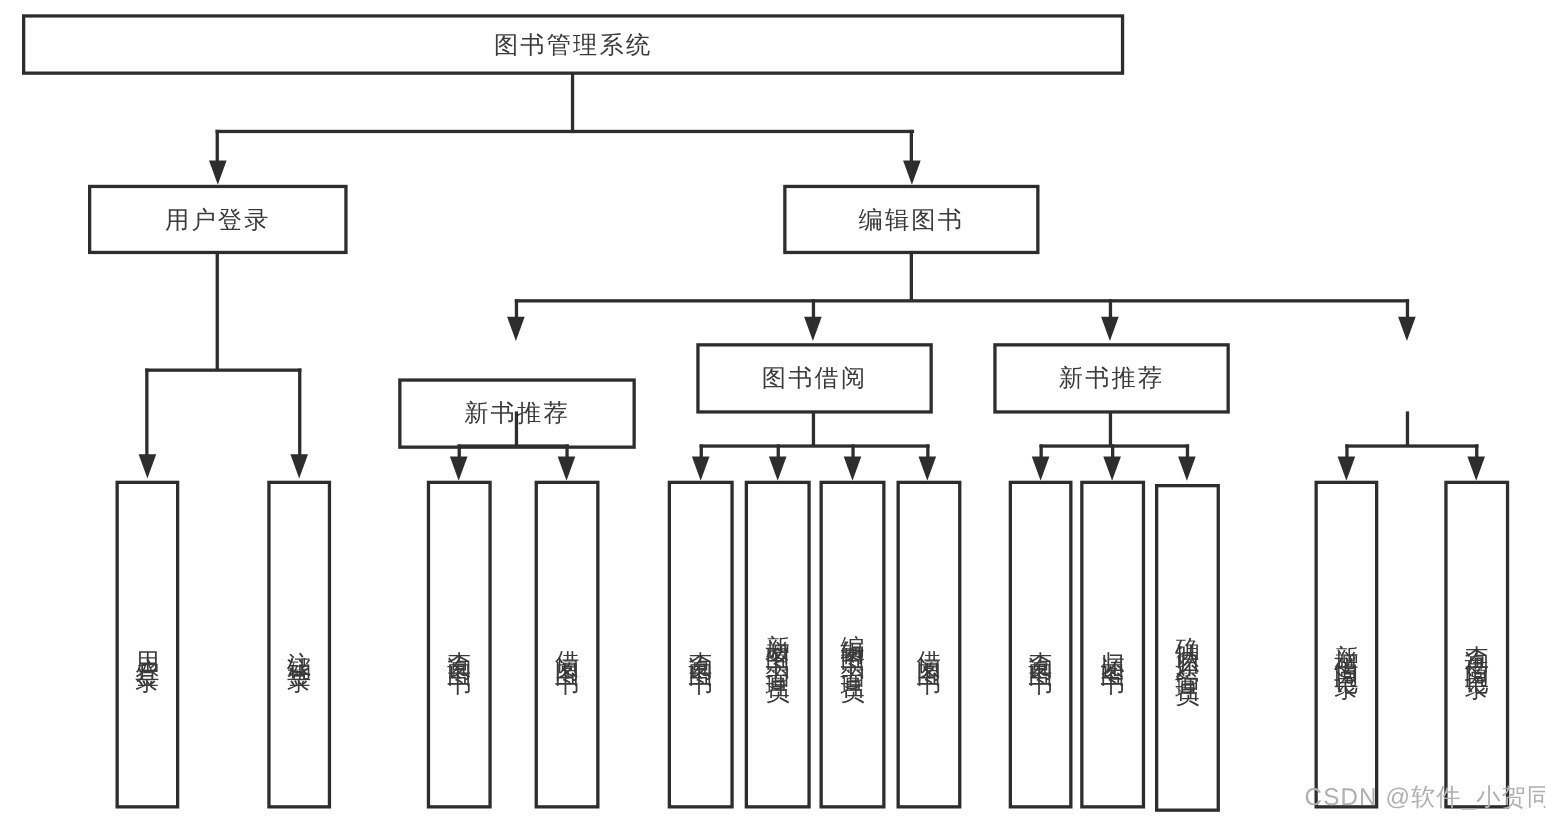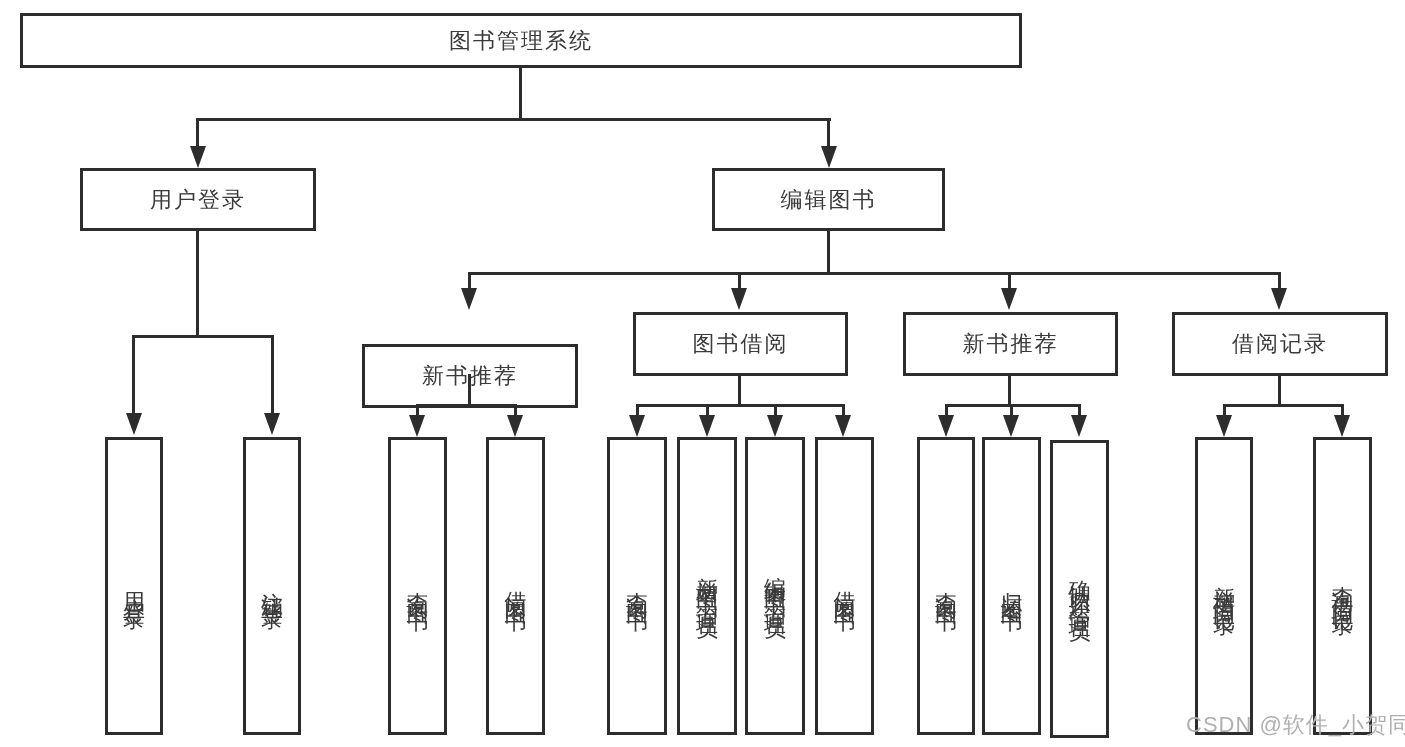--- a/index.html
+++ b/index.html
@@ -104,23 +104,20 @@
 
   <div class="box" style="left:362px;top:312px;width:216px;height:64px;margin-top:32px;">
     <span>新书推荐</span>
   </div>
   <div class="box" style="left:633px;top:312px;width:215px;height:64px;">
     <span>图书借阅</span>
   </div>
   <div class="box" style="left:903px;top:312px;width:215px;height:64px;">
     <span>新书推荐</span>
   </div>
-  <div class="box" style="left:1172px;top:312px;width:216px;height:64px;">
-    <span>借阅记录</span>
-  </div>
 
   <div class="vline" style="left:468px;top:374px;height:32px;"></div>
   <div class="hline" style="left:416px;top:404px;width:101px;"></div>
   <div class="vline" style="left:416px;top:404px;height:14px;"></div>
   <div class="arrow" style="left:409px;top:415px;"></div>
   <div class="vline" style="left:514px;top:404px;height:14px;"></div>
   <div class="arrow" style="left:507px;top:415px;"></div>
 
   <div class="vline" style="left:738px;top:374px;height:32px;"></div>
   <div class="hline" style="left:636px;top:404px;width:209px;"></div>

